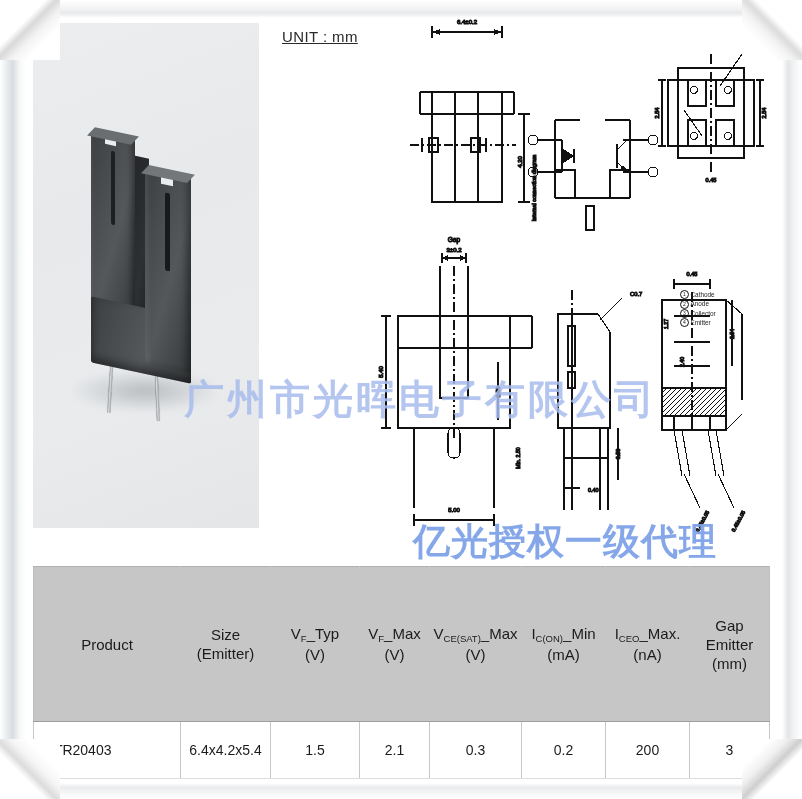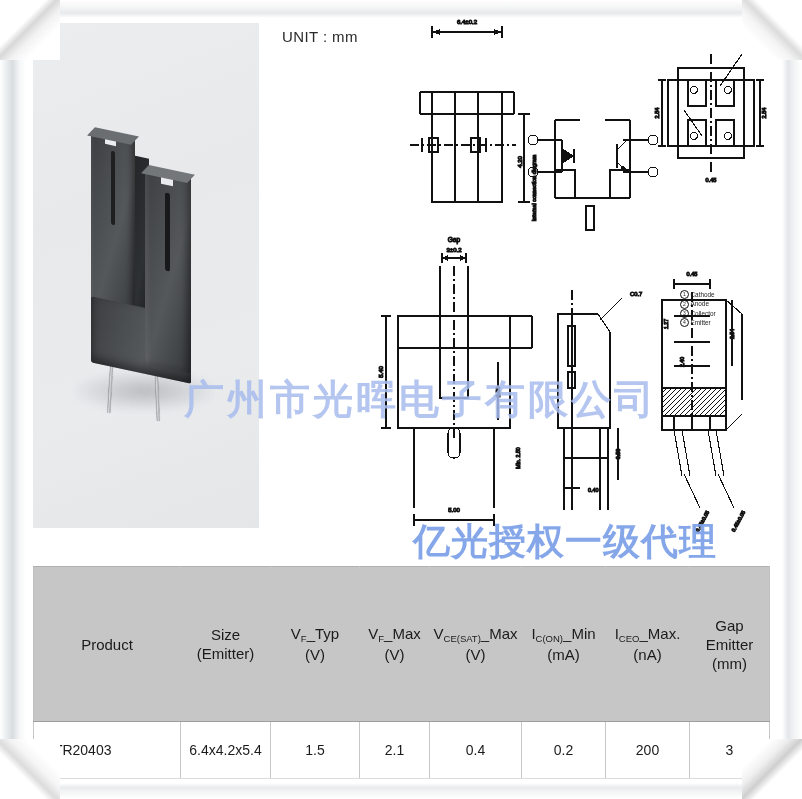--- a/index.html
+++ b/index.html
@@ -146,20 +146,21 @@
     width: 520px; height: 540px;
   }
   #unit-label {
     position: absolute;
     left: 12px; top: 18px;
     font-size: 15px;
     color: #2a2a2a;
     letter-spacing: .4px;
     font-family: "Liberation Sans", sans-serif;
     white-space: nowrap;
+    text-decoration: underline;
   }
   #pin-legend {
     position: absolute;
     left: 410px; top: 280px;
     font-size: 6.4px;
     color: #1d1d1d;
     line-height: 9.4px;
   }
   #pin-legend .pin-row { display: flex; align-items: center; gap: 1.5px; white-space: nowrap; }
   #pin-legend .pin-num {
@@ -525,21 +526,21 @@
           <span class="hdr-sub">(mm)</span>
         </th>
       </tr>
     </thead>
     <tbody>
       <tr>
         <td>ITR20403</td>
         <td>6.4x4.2x5.4</td>
         <td>1.5</td>
         <td>2.1</td>
-        <td>0.4</td>
+        <td>0.3</td>
         <td>0.2</td>
         <td>200</td>
         <td>3</td>
       </tr>
     </tbody>
   </table>
 
   <div class="edge-shadow-l"></div>
   <div class="edge-shadow-r"></div>
   <div class="edge-shadow-t"></div>

